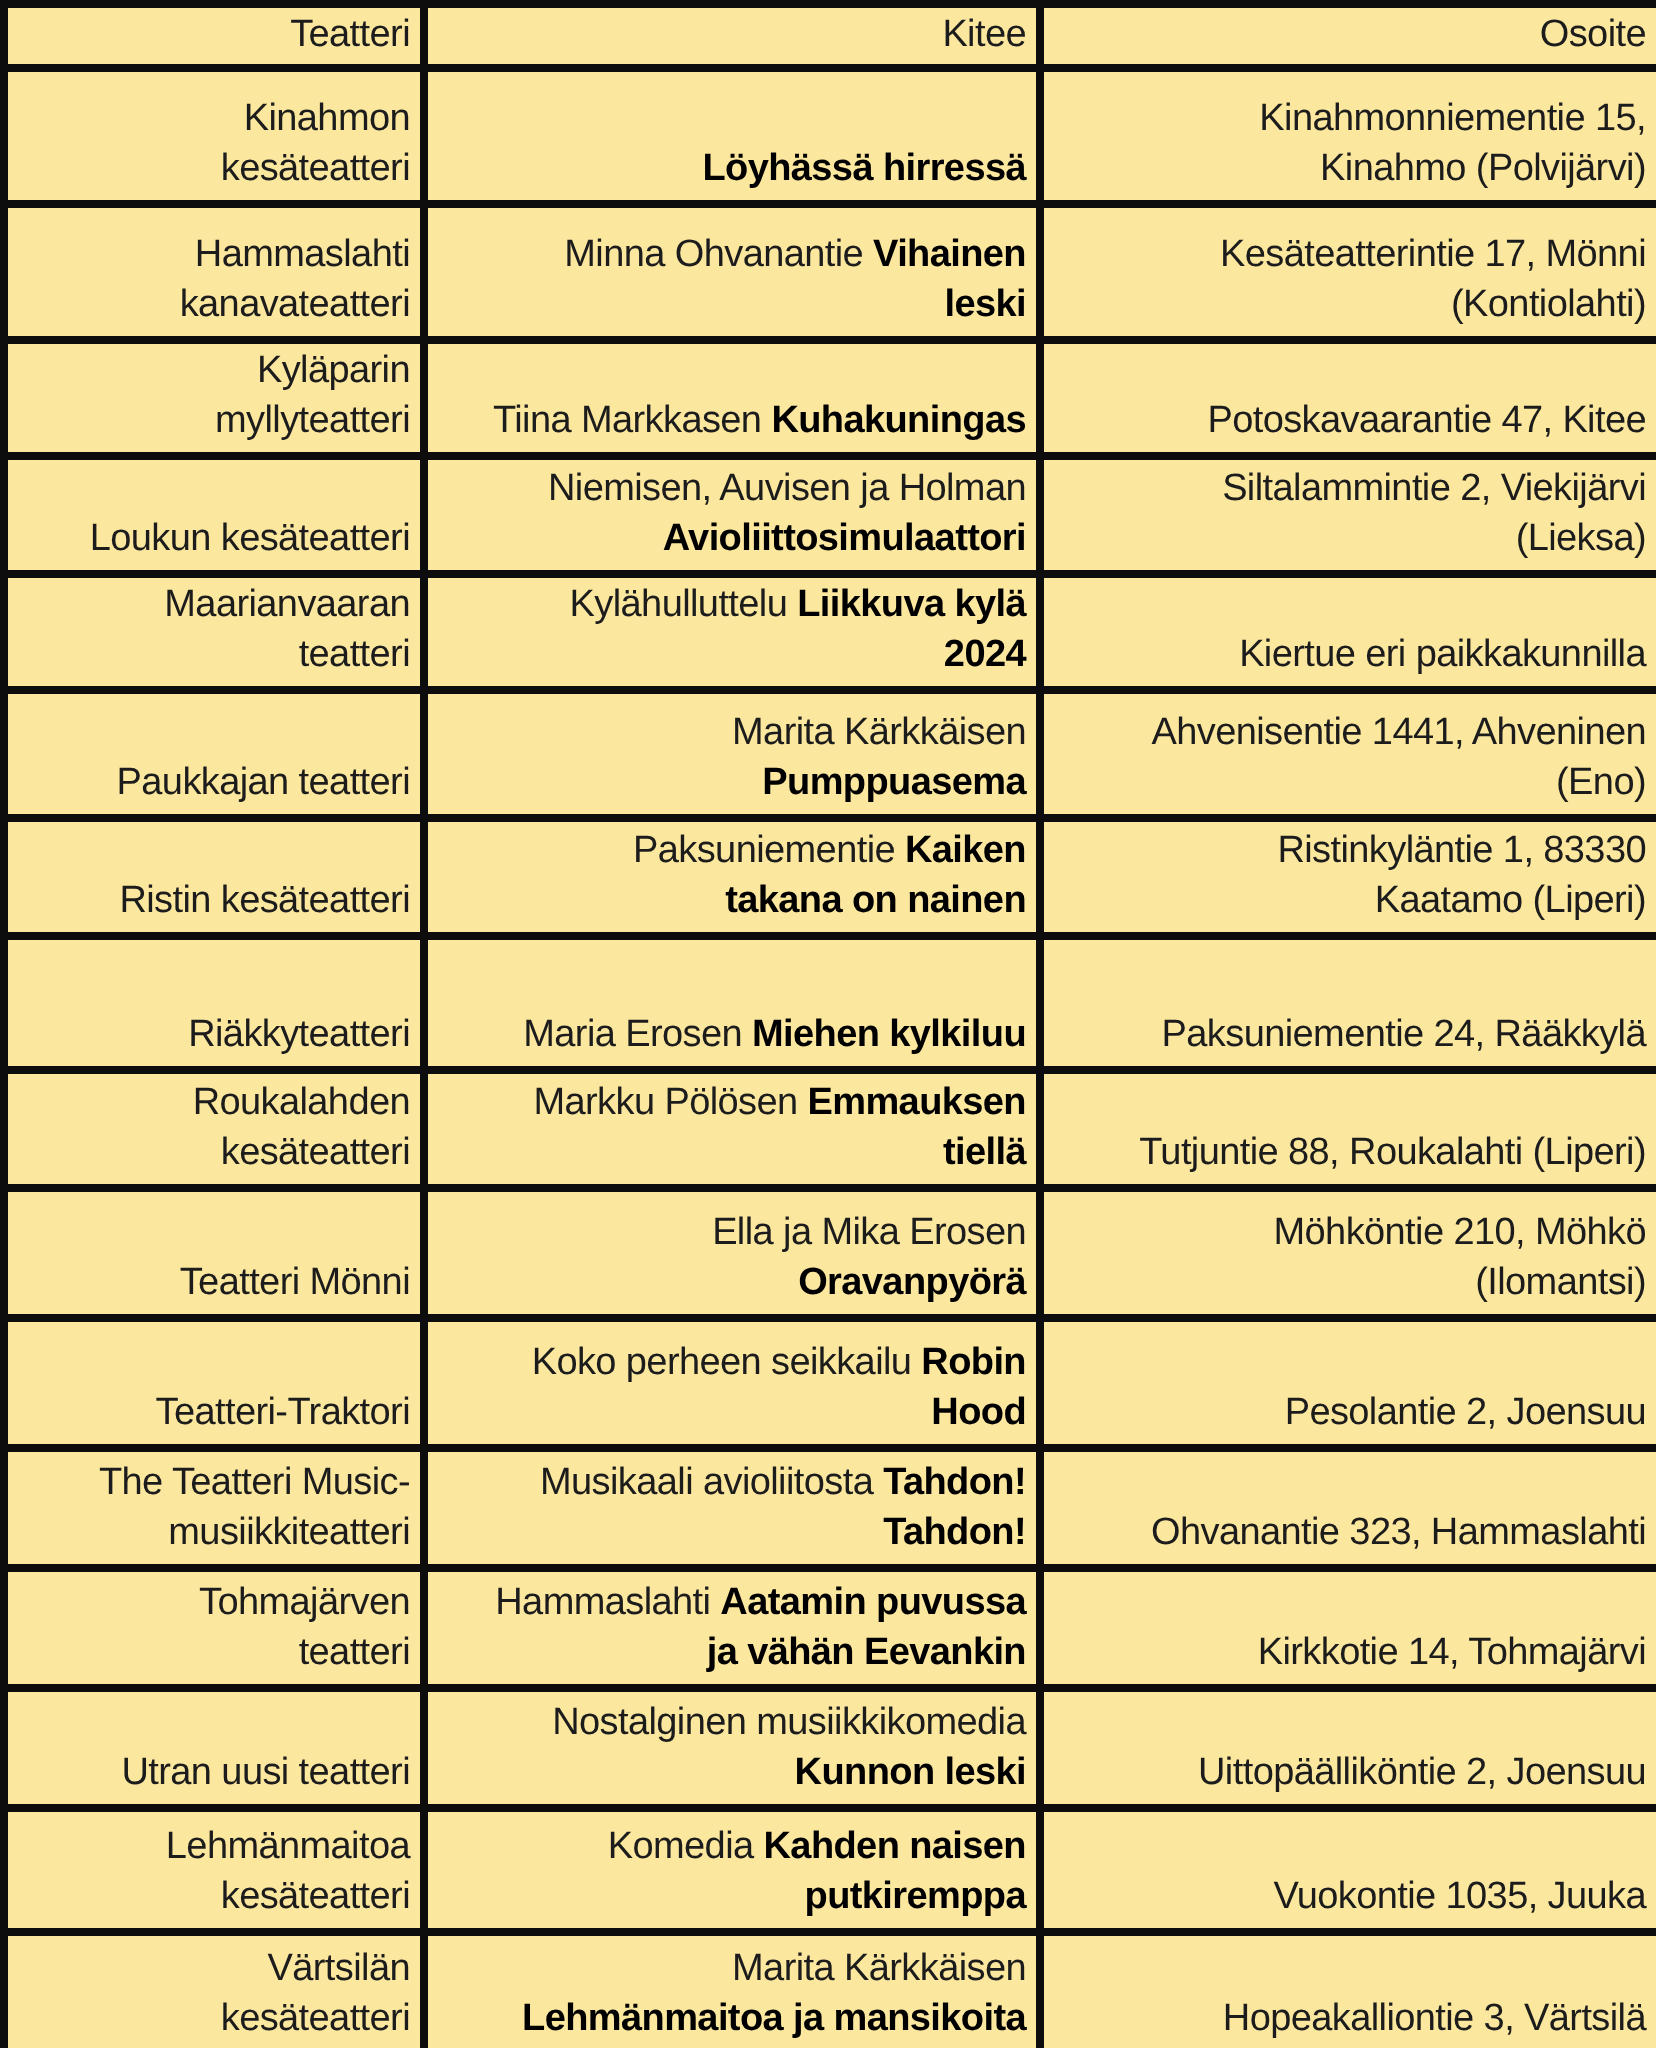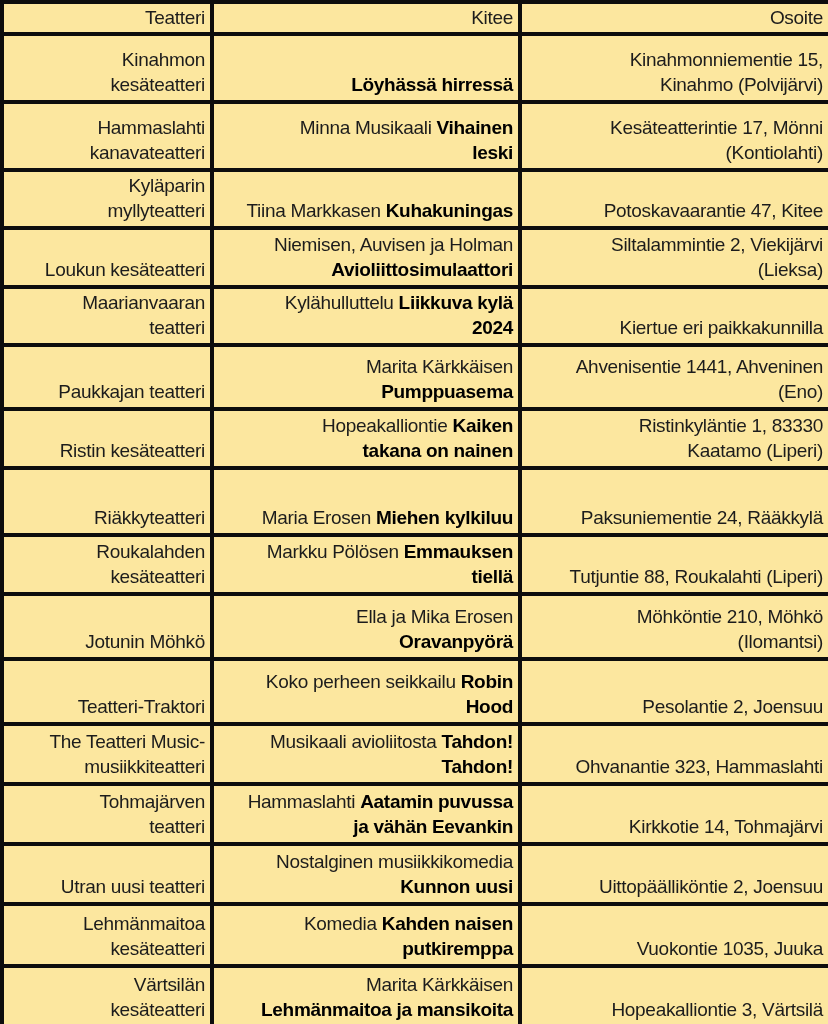--- a/index.html
+++ b/index.html
@@ -57,21 +57,21 @@
       <tr style="height: 68px;">
         <td>Kinahmon
 kesäteatteri</td>
         <td><b>Löyhässä hirressä</b></td>
         <td>Kinahmonniementie 15,
 Kinahmo (Polvijärvi)</td>
       </tr>
       <tr style="height: 68px;">
         <td>Hammaslahti
 kanavateatteri</td>
-        <td><span>Minna Musikaali </span><b>Vihainen
+        <td><span>Minna Ohvanantie </span><b>Vihainen
 leski</b></td>
         <td>Kesäteatterintie 17, Mönni
 (Kontiolahti)</td>
       </tr>
       <tr style="height: 58px;">
         <td>Kyläparin
 myllyteatteri</td>
         <td><span>Tiina Markkasen </span><b>Kuhakuningas</b></td>
         <td>Potoskavaarantie 47, Kitee</td>
       </tr>
@@ -91,39 +91,39 @@
       </tr>
       <tr style="height: 64px;">
         <td>Paukkajan teatteri</td>
         <td><span>Marita Kärkkäisen
 </span><b>Pumppuasema</b></td>
         <td>Ahvenisentie 1441, Ahveninen
 (Eno)</td>
       </tr>
       <tr style="height: 59px;">
         <td>Ristin kesäteatteri</td>
-        <td><span>Hopeakalliontie </span><b>Kaiken
+        <td><span>Paksuniementie </span><b>Kaiken
 takana on nainen</b></td>
         <td>Ristinkyläntie 1, 83330
 Kaatamo (Liperi)</td>
       </tr>
       <tr style="height: 67px;">
         <td>Riäkkyteatteri</td>
         <td><span>Maria Erosen </span><b>Miehen kylkiluu</b></td>
         <td>Paksuniementie 24, Rääkkylä</td>
       </tr>
       <tr style="height: 59px;">
         <td>Roukalahden
 kesäteatteri</td>
         <td><span>Markku Pölösen </span><b>Emmauksen
 tiellä</b></td>
         <td>Tutjuntie 88, Roukalahti (Liperi)</td>
       </tr>
       <tr style="height: 65px;">
-        <td>Jotunin Möhkö</td>
+        <td>Teatteri Mönni</td>
         <td><span>Ella ja Mika Erosen
 </span><b>Oravanpyörä</b></td>
         <td>Möhköntie 210, Möhkö
 (Ilomantsi)</td>
       </tr>
       <tr style="height: 65px;">
         <td>Teatteri-Traktori</td>
         <td><span>Koko perheen seikkailu </span><b>Robin
 Hood</b></td>
         <td>Pesolantie 2, Joensuu</td>
@@ -138,21 +138,21 @@
       <tr style="height: 60px;">
         <td>Tohmajärven
 teatteri</td>
         <td><span>Hammaslahti </span><b>Aatamin puvussa
 ja vähän Eevankin</b></td>
         <td>Kirkkotie 14, Tohmajärvi</td>
       </tr>
       <tr style="height: 60px;">
         <td>Utran uusi teatteri</td>
         <td><span>Nostalginen musiikkikomedia
-</span><b>Kunnon uusi</b></td>
+</span><b>Kunnon leski</b></td>
         <td>Uittopäälliköntie 2, Joensuu</td>
       </tr>
       <tr style="height: 62px;">
         <td>Lehmänmaitoa
 kesäteatteri</td>
         <td><span>Komedia </span><b>Kahden naisen
 putkiremppa</b></td>
         <td>Vuokontie 1035, Juuka</td>
       </tr>
       <tr style="height: 61px;">

